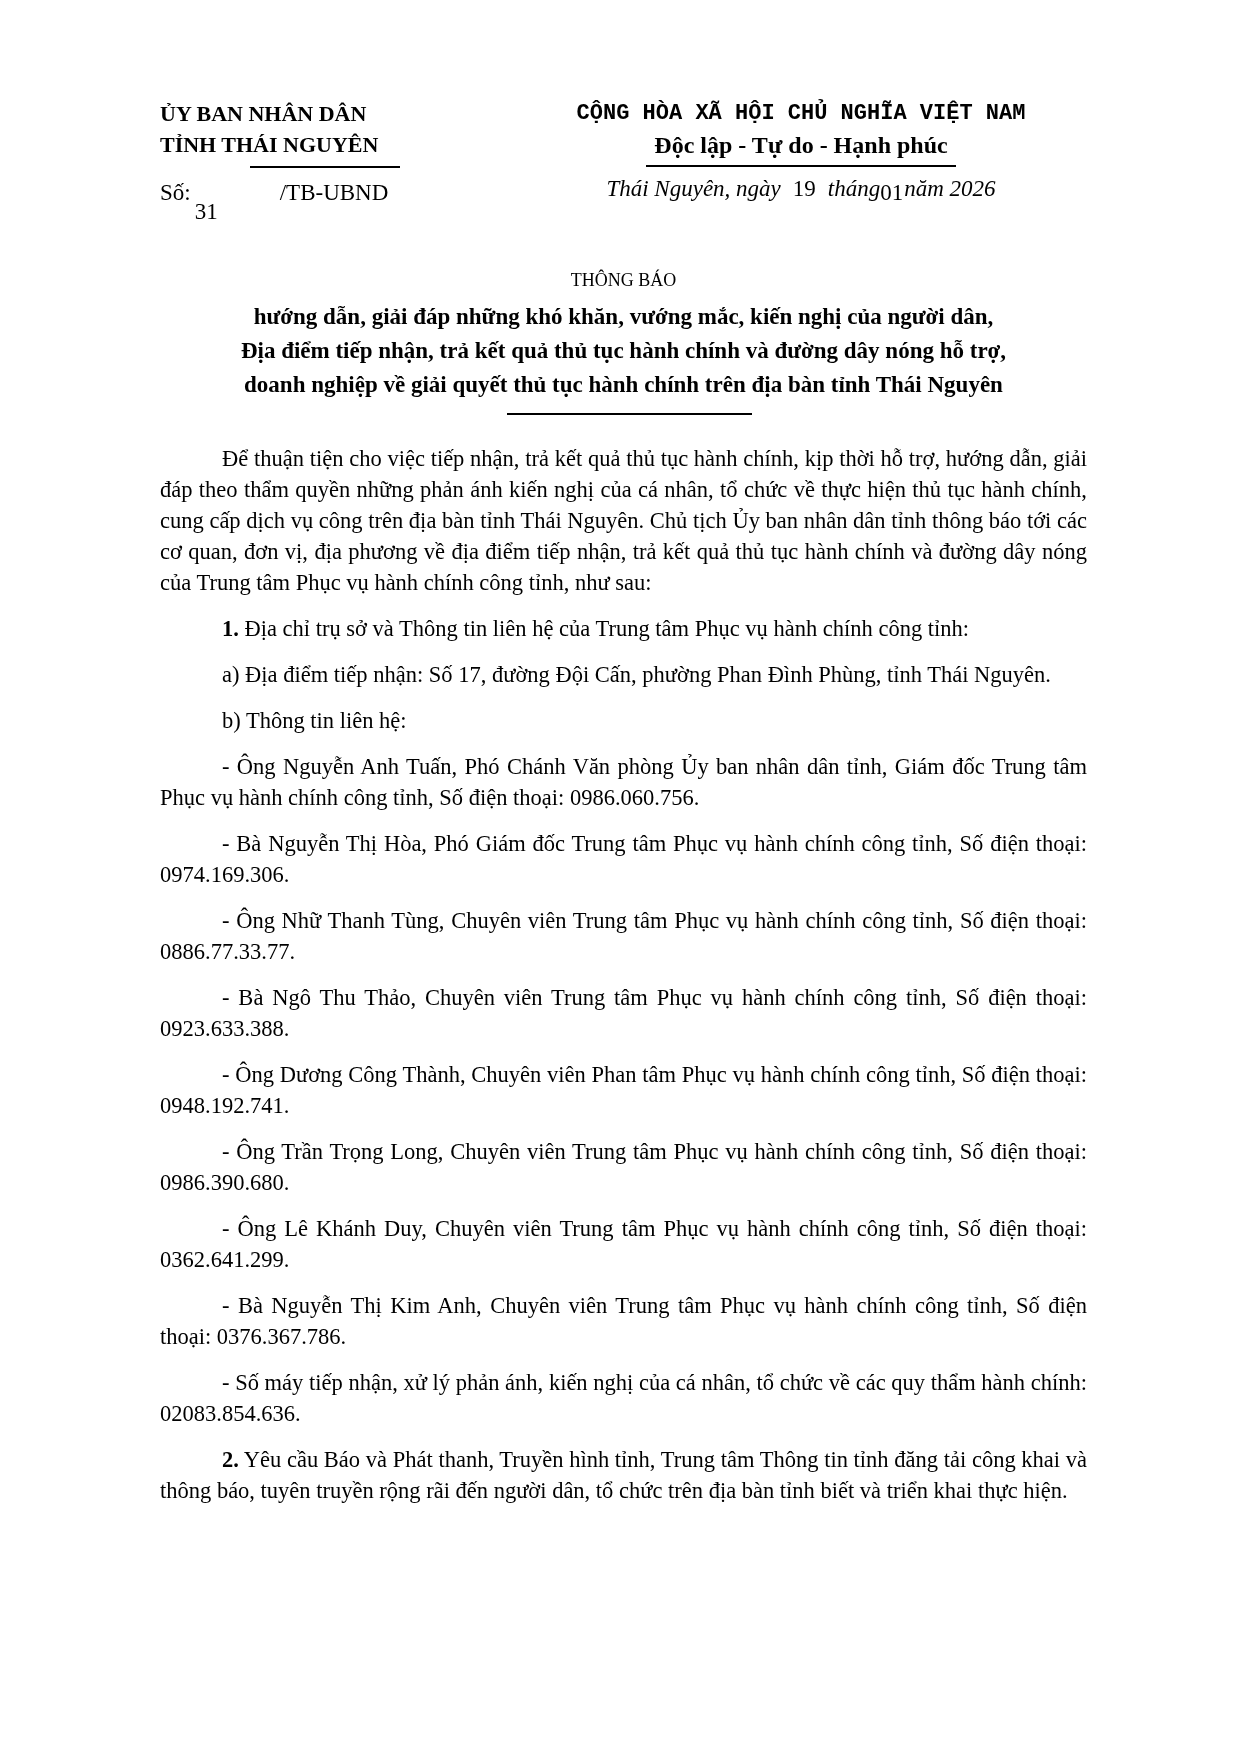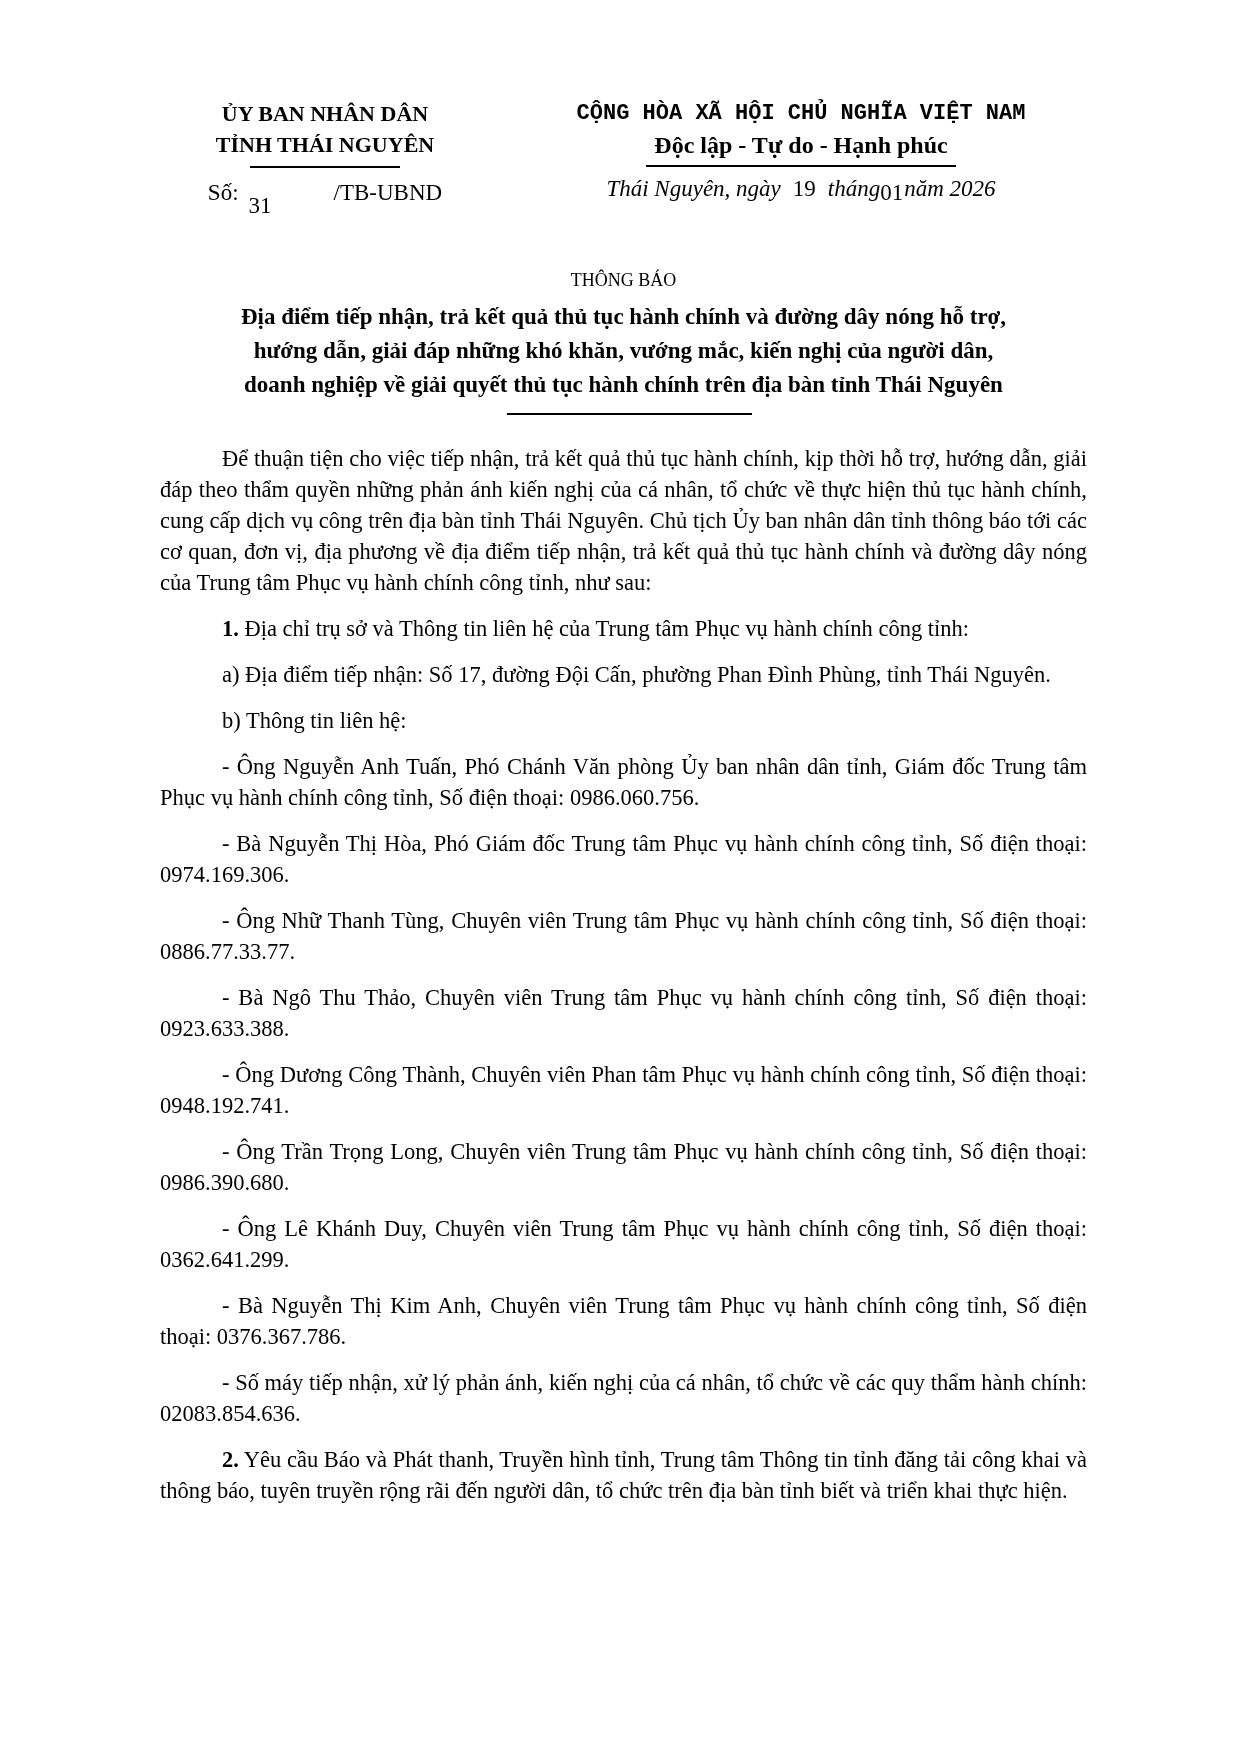--- a/index.html
+++ b/index.html
@@ -19,21 +19,20 @@
     overflow: hidden;
   }
   
   .header {
     display: flex;
     justify-content: space-between;
     align-items: flex-start;
   }
   .header-left {
     width: 330px;
-    text-align: center;
     flex-shrink: 0;
   }
   .header-right {
     width: 572px;
     text-align: center;
     flex-shrink: 0;
   }
   .org-line {
     font-weight: bold;
     font-size: 22px;
@@ -46,22 +45,22 @@
     margin: 6px auto 10px auto;
     height: 0;
   }
   .doc-number {
     font-size: 23px;
     line-height: 30px;
     white-space: nowrap;
   }
   .doc-num-val {
     position: relative;
-    top: 13px;
-    margin-left: 10px;
+    top: 19px;
+    margin-left: 4px;
   }
   .doc-num-suffix {
     margin-left: 62px;
   }
   .nat-line1 {
     font-weight: bold;
     font-size: 22px;
     line-height: 31px;
     white-space: nowrap;
     font-family: Liberation Mono, monospace;
@@ -150,22 +149,22 @@
       </div>
       <div class="date-line">
         <span class="date-it">Thái Nguyên, ngày</span><span class="date-day">19</span><span class="date-it">tháng</span><span class="date-month">01</span><span class="date-it">năm 2026</span>
       </div>
     </div>
   </div>
 
   <div class="title-block">
     <div class="doc-title">THÔNG BÁO</div>
     <div class="doc-subtitle">
+      <div class="sub-line">hướng dẫn, giải đáp những khó khăn, vướng mắc, kiến nghị của người dân,</div>
       <div class="sub-line">Địa điểm tiếp nhận, trả kết quả thủ tục hành chính và đường dây nóng hỗ trợ,</div>
-      <div class="sub-line">hướng dẫn, giải đáp những khó khăn, vướng mắc, kiến nghị của người dân,</div>
       <div class="sub-line"><span>doanh nghiệp về giải quyết</span><span class="sub-underline"> thủ tục hành chính trên </span><span>địa bàn tỉnh Thái Nguyên</span></div>
     </div>
   </div>
 
   <div class="body-block">
     <p class="para">Để thuận tiện cho việc tiếp nhận, trả kết quả thủ tục hành chính, kịp thời hỗ trợ, hướng dẫn, giải đáp theo thẩm quyền những phản ánh kiến nghị của cá nhân, tổ chức về thực hiện thủ tục hành chính, cung cấp dịch vụ công trên địa bàn tỉnh Thái Nguyên. Chủ tịch Ủy ban nhân dân tỉnh thông báo tới các cơ quan, đơn vị, địa phương về địa điểm tiếp nhận, trả kết quả thủ tục hành chính và đường dây nóng của Trung tâm Phục vụ hành chính công tỉnh, như sau:</p>
     <p class="para"><b class="lead-bold">1.</b><span> Địa chỉ trụ sở và Thông tin liên hệ của Trung tâm Phục vụ hành chính công tỉnh:</span></p>
     <p class="para">a) Địa điểm tiếp nhận: Số 17, đường Đội Cấn, phường Phan Đình Phùng, tỉnh Thái Nguyên.</p>
     <p class="para">b) Thông tin liên hệ:</p>
     <p class="para">- Ông Nguyễn Anh Tuấn, Phó Chánh Văn phòng Ủy ban nhân dân tỉnh, Giám đốc Trung tâm Phục vụ hành chính công tỉnh, Số điện thoại: 0986.060.756.</p>

